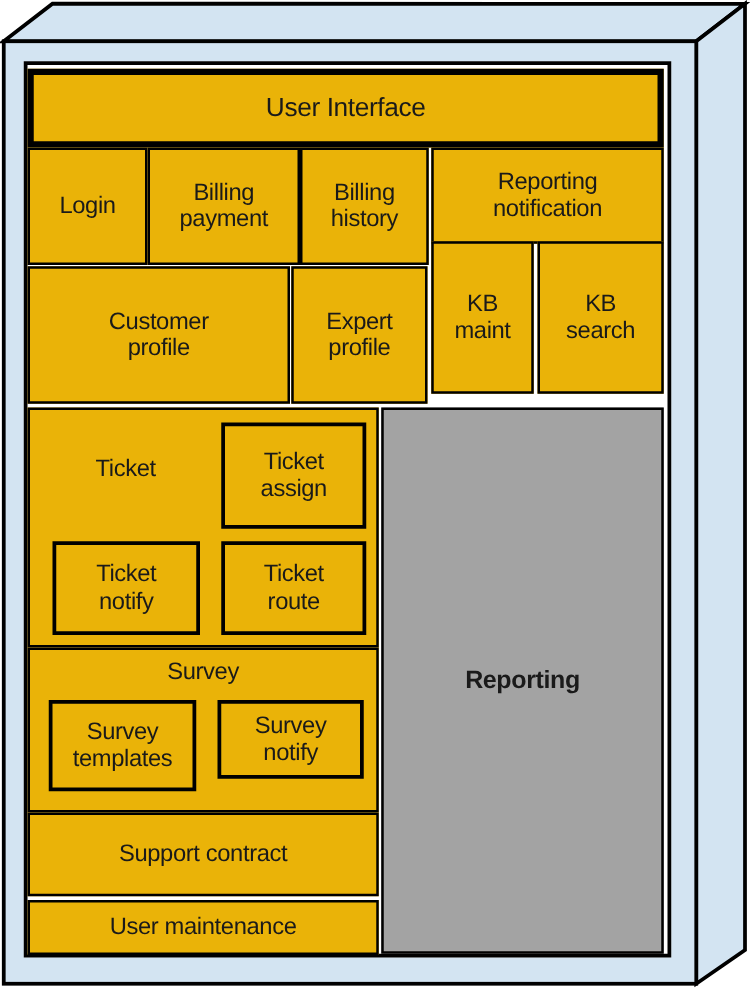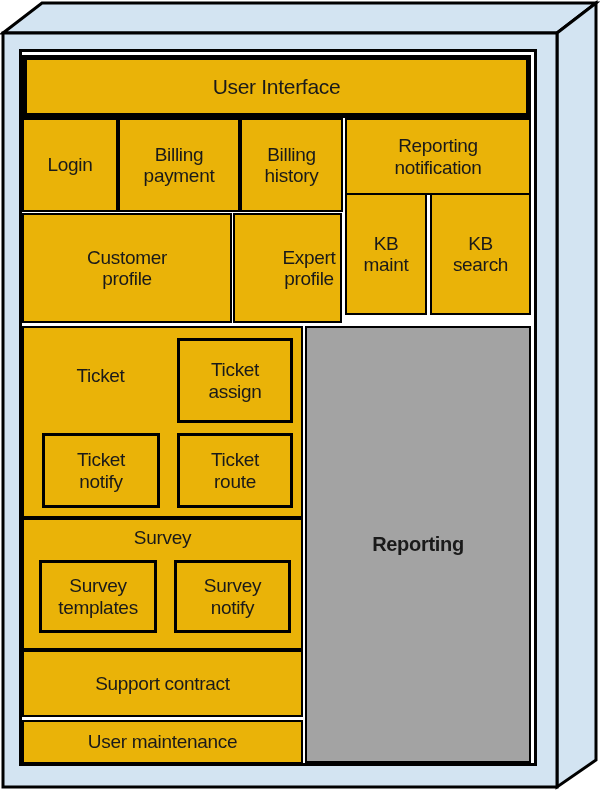--- a/index.html
+++ b/index.html
@@ -77,21 +77,21 @@
   <div class="box" style="left:240px; top:118px; width:103px; height:94px;">
     <span style="width:72px;">Billing history</span>
   </div>
   <div class="box" style="left:345px; top:118px; width:186px; height:77px;">
     <span style="width:110px;">Reporting notification</span>
   </div>
 
   <div class="box" style="left:22px; top:213px; width:210px; height:110px;">
     <span style="width:95px;">Customer profile</span>
   </div>
-  <div class="box" style="left:233px; top:213px; width:109px; height:110px;justify-content:flex-end;">
+  <div class="box" style="left:233px; top:213px; width:109px; height:110px;">
     <span style="width:62px;">Expert profile</span>
   </div>
   <div class="box" style="left:345px; top:193px; width:82px; height:122px;">
     <span style="width:55px;">KB maint</span>
   </div>
   <div class="box" style="left:430px; top:193px; width:101px; height:122px;">
     <span style="width:60px;">KB search</span>
   </div>
 
   <div class="box" style="left:22px; top:326px; width:281px; height:192px; display:block;">
@@ -105,21 +105,21 @@
     <div class="box subbox" style="left:153px; top:105px; width:116px; height:75px;">
       <span style="width:55px;">Ticket route</span>
     </div>
   </div>
 
   <div class="box" style="left:22px; top:518px; width:281px; height:132px; display:block;">
     <div class="grouplabel" style="left:0; top:2px; width:277px; height:32px;">Survey</div>
     <div class="box subbox" style="left:15px; top:40px; width:118px; height:73px;">
       <span style="width:90px;">Survey templates</span>
     </div>
-    <div class="box subbox" style="left:150px; top:40px; width:117px; height:73px;justify-content:center;">
+    <div class="box subbox" style="left:150px; top:40px; width:117px; height:63px;justify-content:center;">
       <span style="width:60px;">Survey notify</span>
     </div>
   </div>
 
   <div class="box" style="left:22px; top:650px; width:281px; height:67px;">
     <span>Support contract</span>
   </div>
   <div class="box" style="left:22px; top:720px; width:281px; height:44px;">
     <span>User maintenance</span>
   </div>

